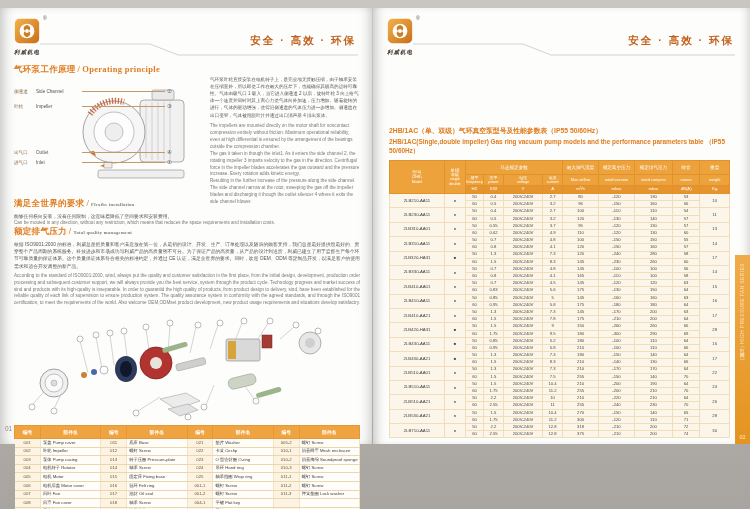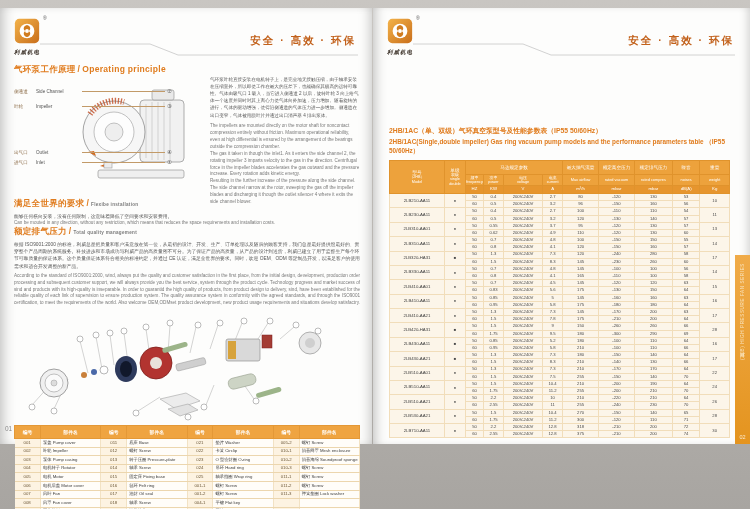--- a/index.html
+++ b/index.html
@@ -9,21 +9,21 @@
   .page.left{left:0;width:372px;box-shadow:inset 10px 0 14px -8px rgba(0,0,0,.28), inset -9px 0 12px -7px rgba(0,0,0,.22);}
   .page.right{left:373px;width:377px;box-shadow:inset 9px 0 12px -7px rgba(0,0,0,.26), inset -8px 0 10px -6px rgba(0,0,0,.18);}
   
   .hdr{position:absolute;top:0;left:0;right:0;height:54px;}
   .logo{position:absolute;left:14px;top:10px;width:40px;}
   .logo .reg{position:absolute;left:29px;top:-3px;font-size:5px;color:#555;}
   .logo .lname{display:block;margin-top:1px;font-size:5.5px;font-weight:bold;font-style:italic;color:#3d332a;letter-spacing:1px;white-space:nowrap;}
   .tagline{position:absolute;top:26px;right:16px;font-size:10.5px;font-weight:bold;color:#c2611b;letter-spacing:2px;}
   .hdr svg.rule{position:absolute;left:0;top:0;}
   
-  .sec-title{font-weight:bold;color:#e07c1e;font-size:8.5px;letter-spacing:.3px;margin:0;}
+  .sec-title{font-weight:bold;color:#e07c1e;font-size:8.5px;letter-spacing:.3px;margin:0;font-family:Liberation Serif, serif;}
   .sec-title .en{font-weight:bold;}
   .sep{padding:0 2px;}
   
   .op-wrap{position:absolute;left:14px;right:12px;top:66px;height:122px;display:flex;}
   .op-diagram{position:relative;width:188px;flex:0 0 188px;}
   .op-labels{position:relative;z-index:2;width:158px;}
   .op-label{display:flex;align-items:center;font-size:4.6px;color:#555;}
   .op-label .cn{width:22px;color:#8a6a45;}
   .op-label .en{width:44px;}
   .op-label .lead{flex:1;border-top:0.5px solid #c29a68;margin:0 2px;}

